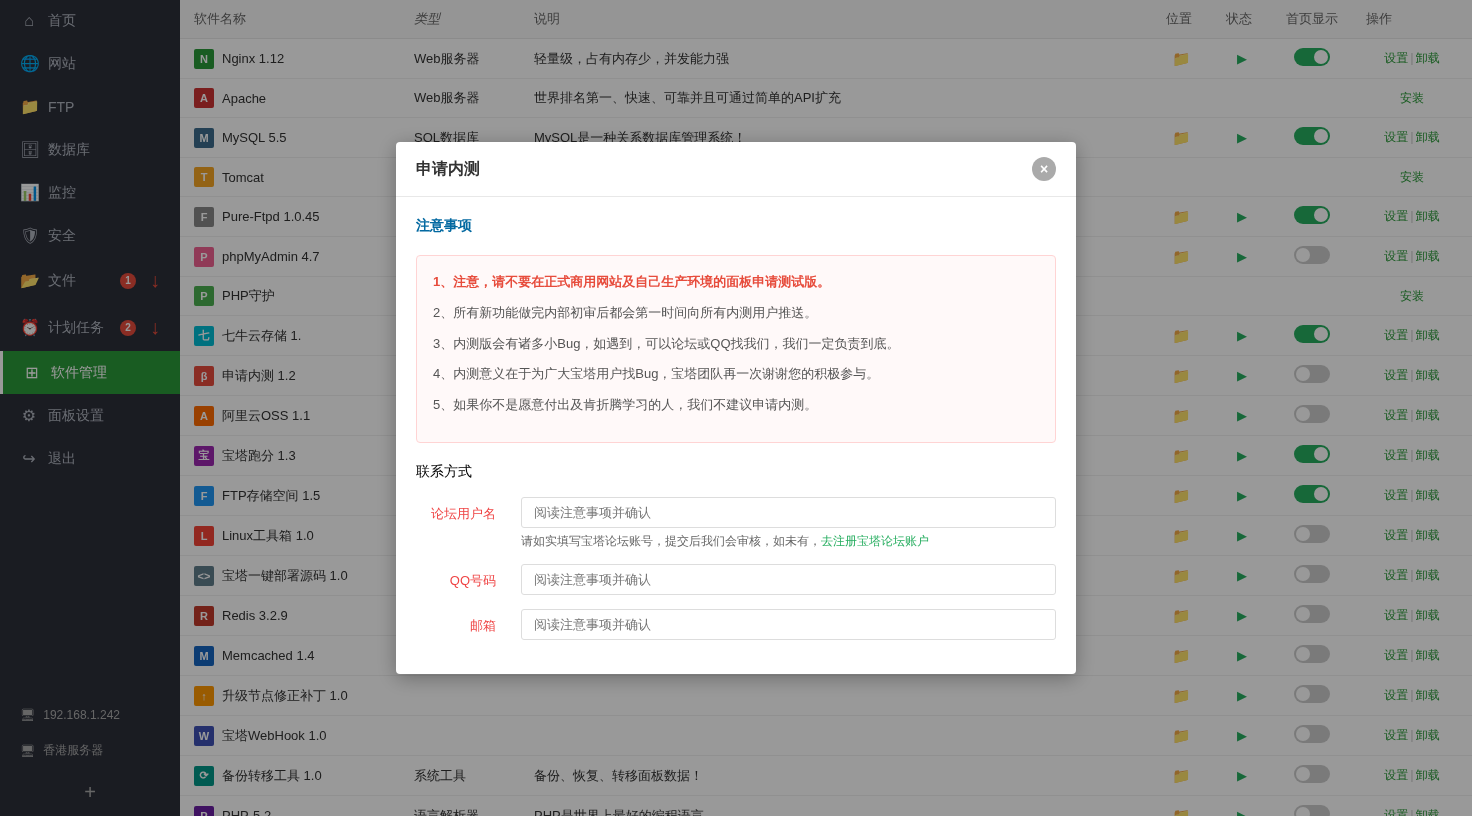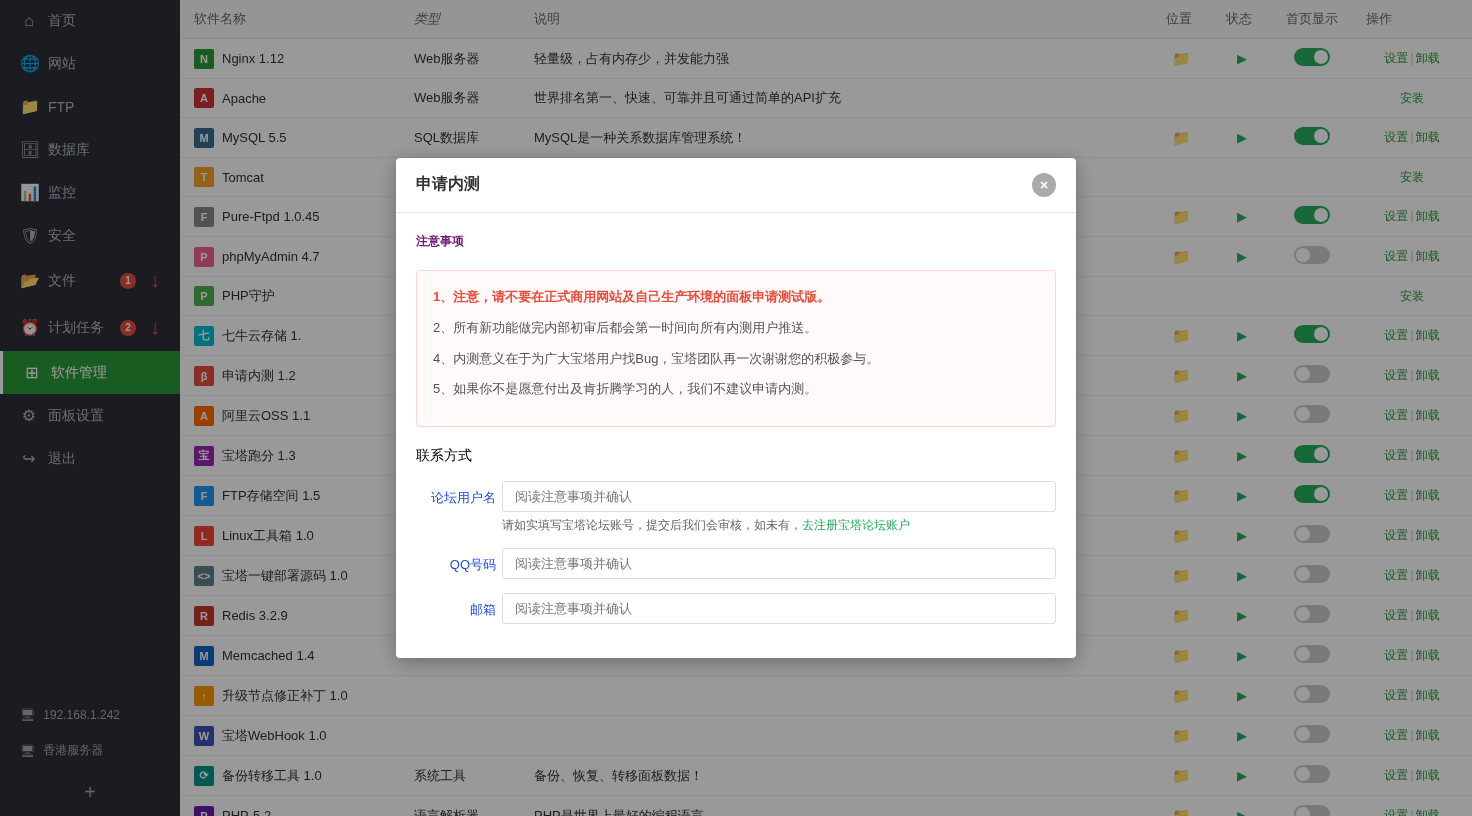--- a/index.html
+++ b/index.html
@@ -144,34 +144,34 @@
       display: flex;
       align-items: center;
       justify-content: space-between;
     }
     .modal-close {
       width: 24px; height: 24px; background: #aaa; border-radius: 50%;
       display: flex; align-items: center; justify-content: center;
       color: #fff; cursor: pointer; font-size: 14px; font-weight: bold;
     }
     .modal-body { padding: 20px; }
-    .notice-section-title { font-size: 12px; color: #701a75; font-weight: bold; margin-bottom: 20px; }
+    .notice-section-title { font-size: 14px; color: #0369a1; font-weight: bold; margin-bottom: 20px; }
     .notice-box {
       background: #fff9f9;
       border: 1px solid #ffd4d4;
       border-radius: 4px;
       padding: 16px;
       margin-bottom: 20px;
     }
     .notice-item { margin-bottom: 10px; color: #555; font-size: 13px; line-height: 1.6; }
     .notice-item.warning { color: #e74c3c; font-weight: bold; }
     .agree-row { display: flex; align-items: center; gap: 6px; margin-bottom: 20px; color: #333; font-size: 13px; justify-content: flex-end; }
     .contact-section-title { font-size: 14px; color: #000000; margin-bottom: 16px; }
     .form-row { display: flex; align-items: flex-start; margin-bottom: 14px; }
-    .form-label { width: 80px; text-align: right; color: #1d4ed8; padding-top: 8px; margin-right: 6px; font-size: 13px; }
+    .form-label { width: 80px; text-align: right; color: #ef4444; padding-top: 8px; margin-right: 25px; font-size: 13px; }
     .form-col { flex: 1; }
     .form-input {
       width: 100%; padding: 7px 12px; border: 1px solid #ddd; border-radius: 3px;
       font-size: 13px; color: #999; outline: none;
     }
     .form-hint { font-size: 12px; color: #666; margin-top: 5px; }
     .form-hint a { color: #27ae60; text-decoration: none; }
     .modal-footer {
       padding: 15px 20px;
       display: flex; justify-content: flex-end; gap: 10px;
@@ -513,20 +513,21 @@
   <div class="modal">
     <div class="modal-header">
       <span>申请内测</span>
       <div class="modal-close">×</div>
     </div>
     <div class="modal-body">
       <div class="notice-section-title">注意事项</div>
       <div class="notice-box" id="notice-items">
       <div class="notice-item warning">1、注意，请不要在正式商用网站及自己生产环境的面板申请测试版。</div>
           <div class="notice-item">2、所有新功能做完内部初审后都会第一时间向所有内测用户推送。</div>
+          <div class="notice-item">3、内测版会有诸多小Bug，如遇到，可以论坛或QQ找我们，我们一定负责到底。</div>
           <div class="notice-item">4、内测意义在于为广大宝塔用户找Bug，宝塔团队再一次谢谢您的积极参与。</div>
           <div class="notice-item">5、如果你不是愿意付出及肯折腾学习的人，我们不建议申请内测。</div>
         </div>
       <div class="contact-section-title">联系方式</div>
       <div id="form-fields">
           <div class="form-row">
     <div class="form-label">论坛用户名</div>
     <div class="form-col">
       <input class="form-input" type="text" placeholder="阅读注意事项并确认" style="">
       <div class="form-hint">请如实填写宝塔论坛账号，提交后我们会审核，如未有，<a href="#">去注册宝塔论坛账户</a></div>

